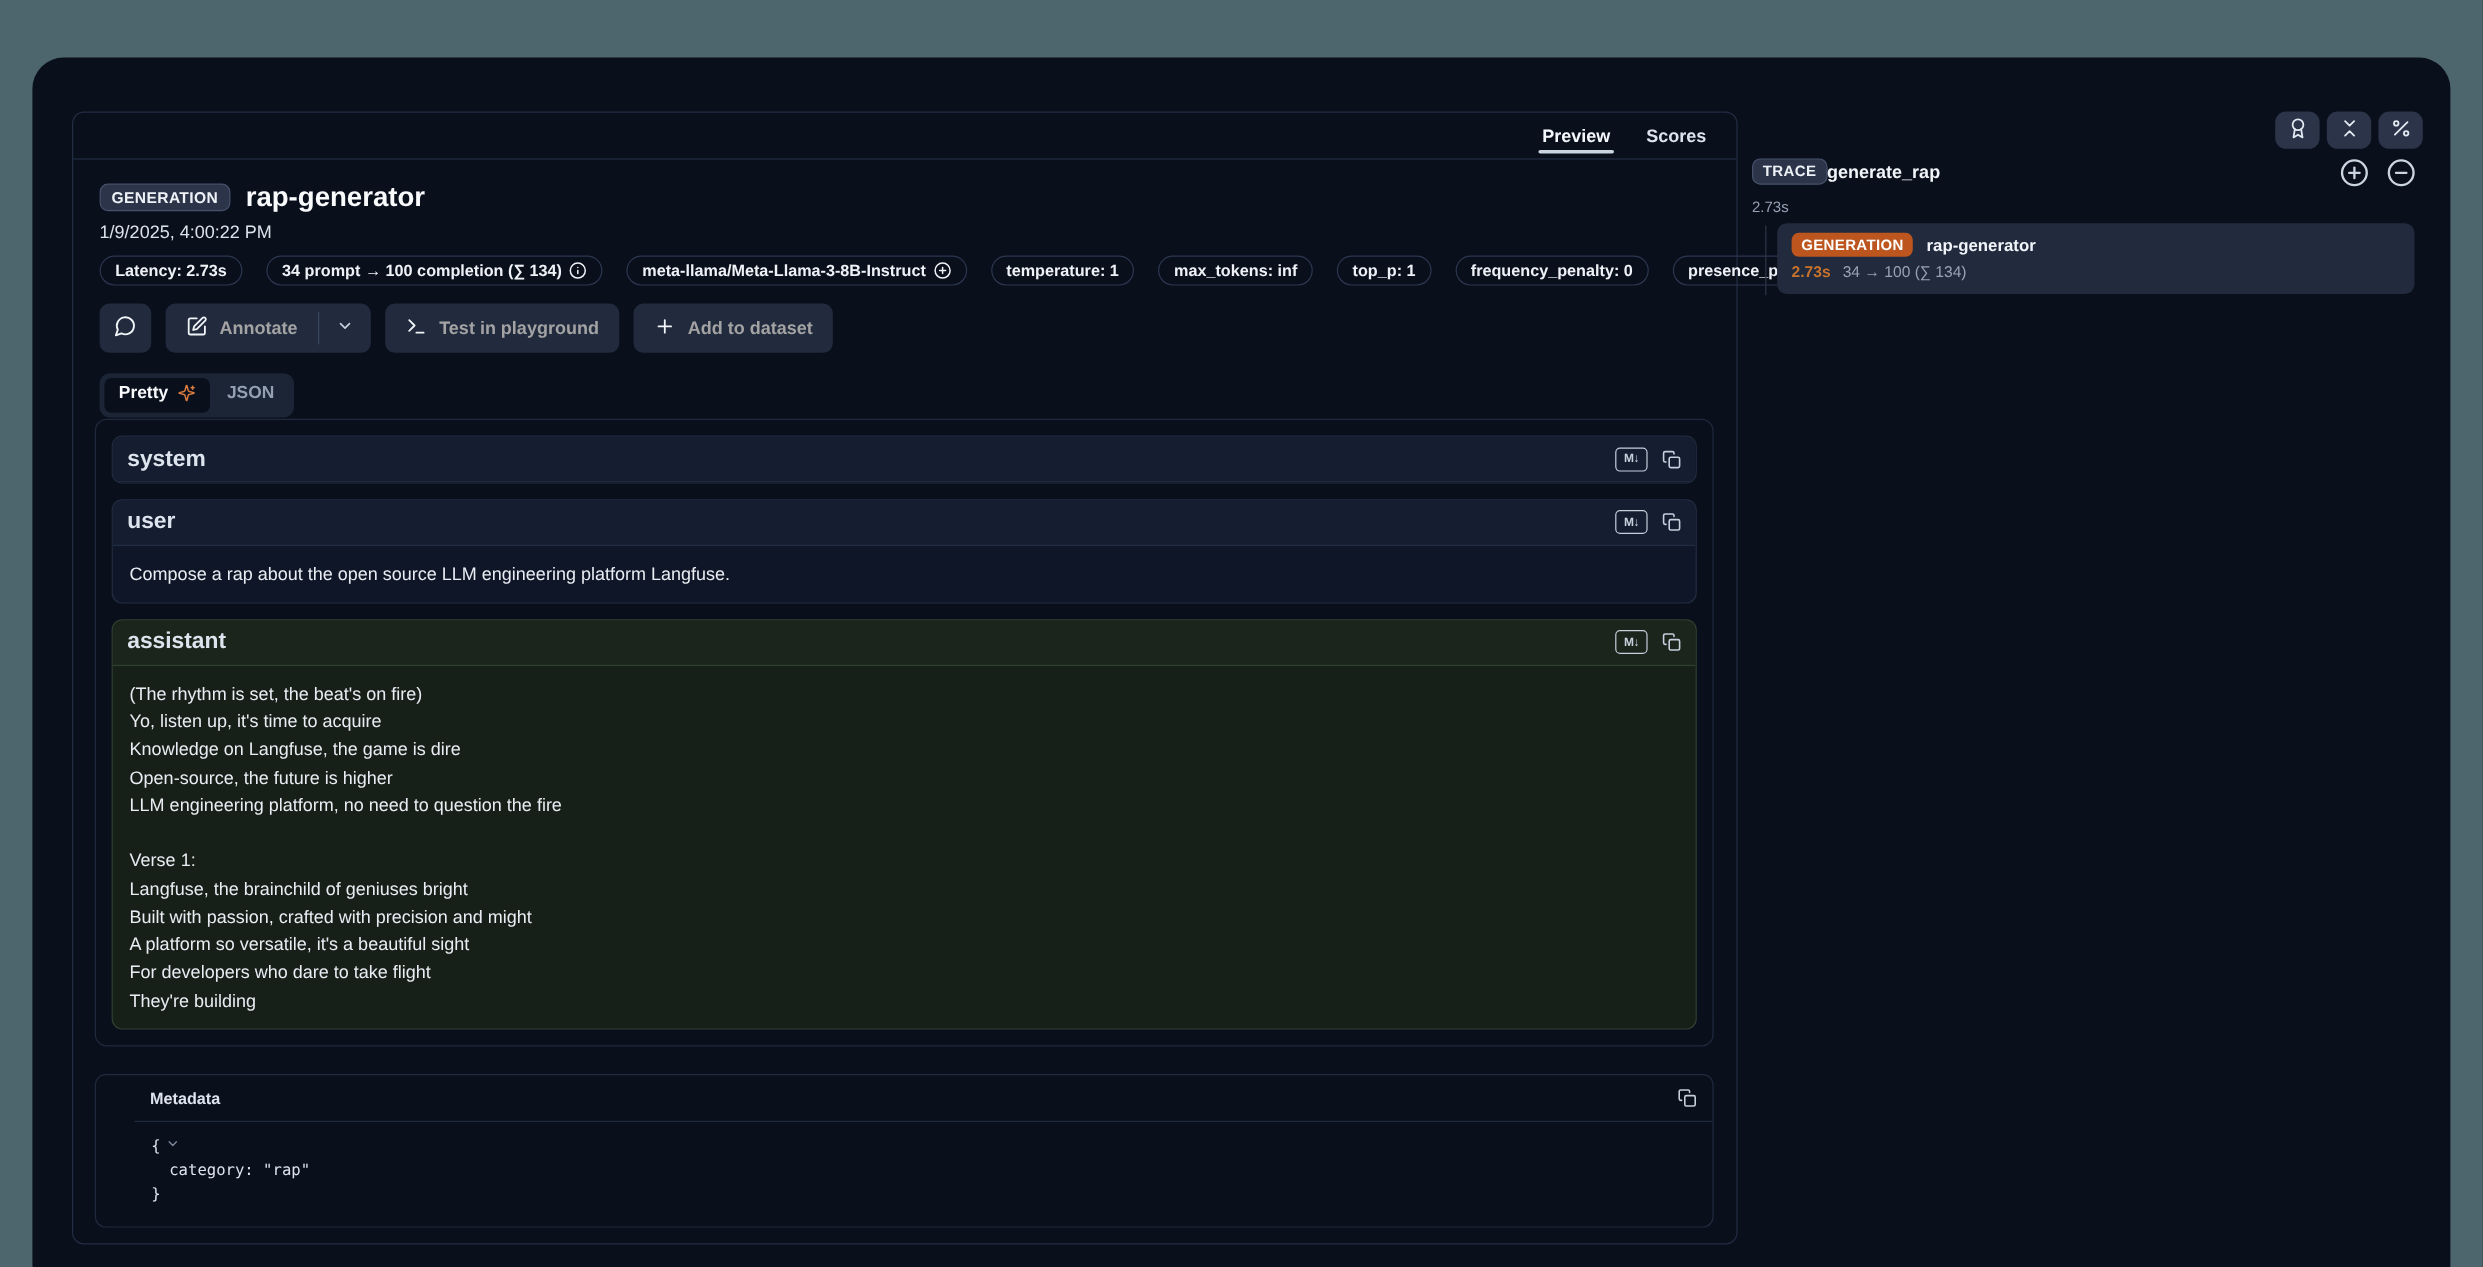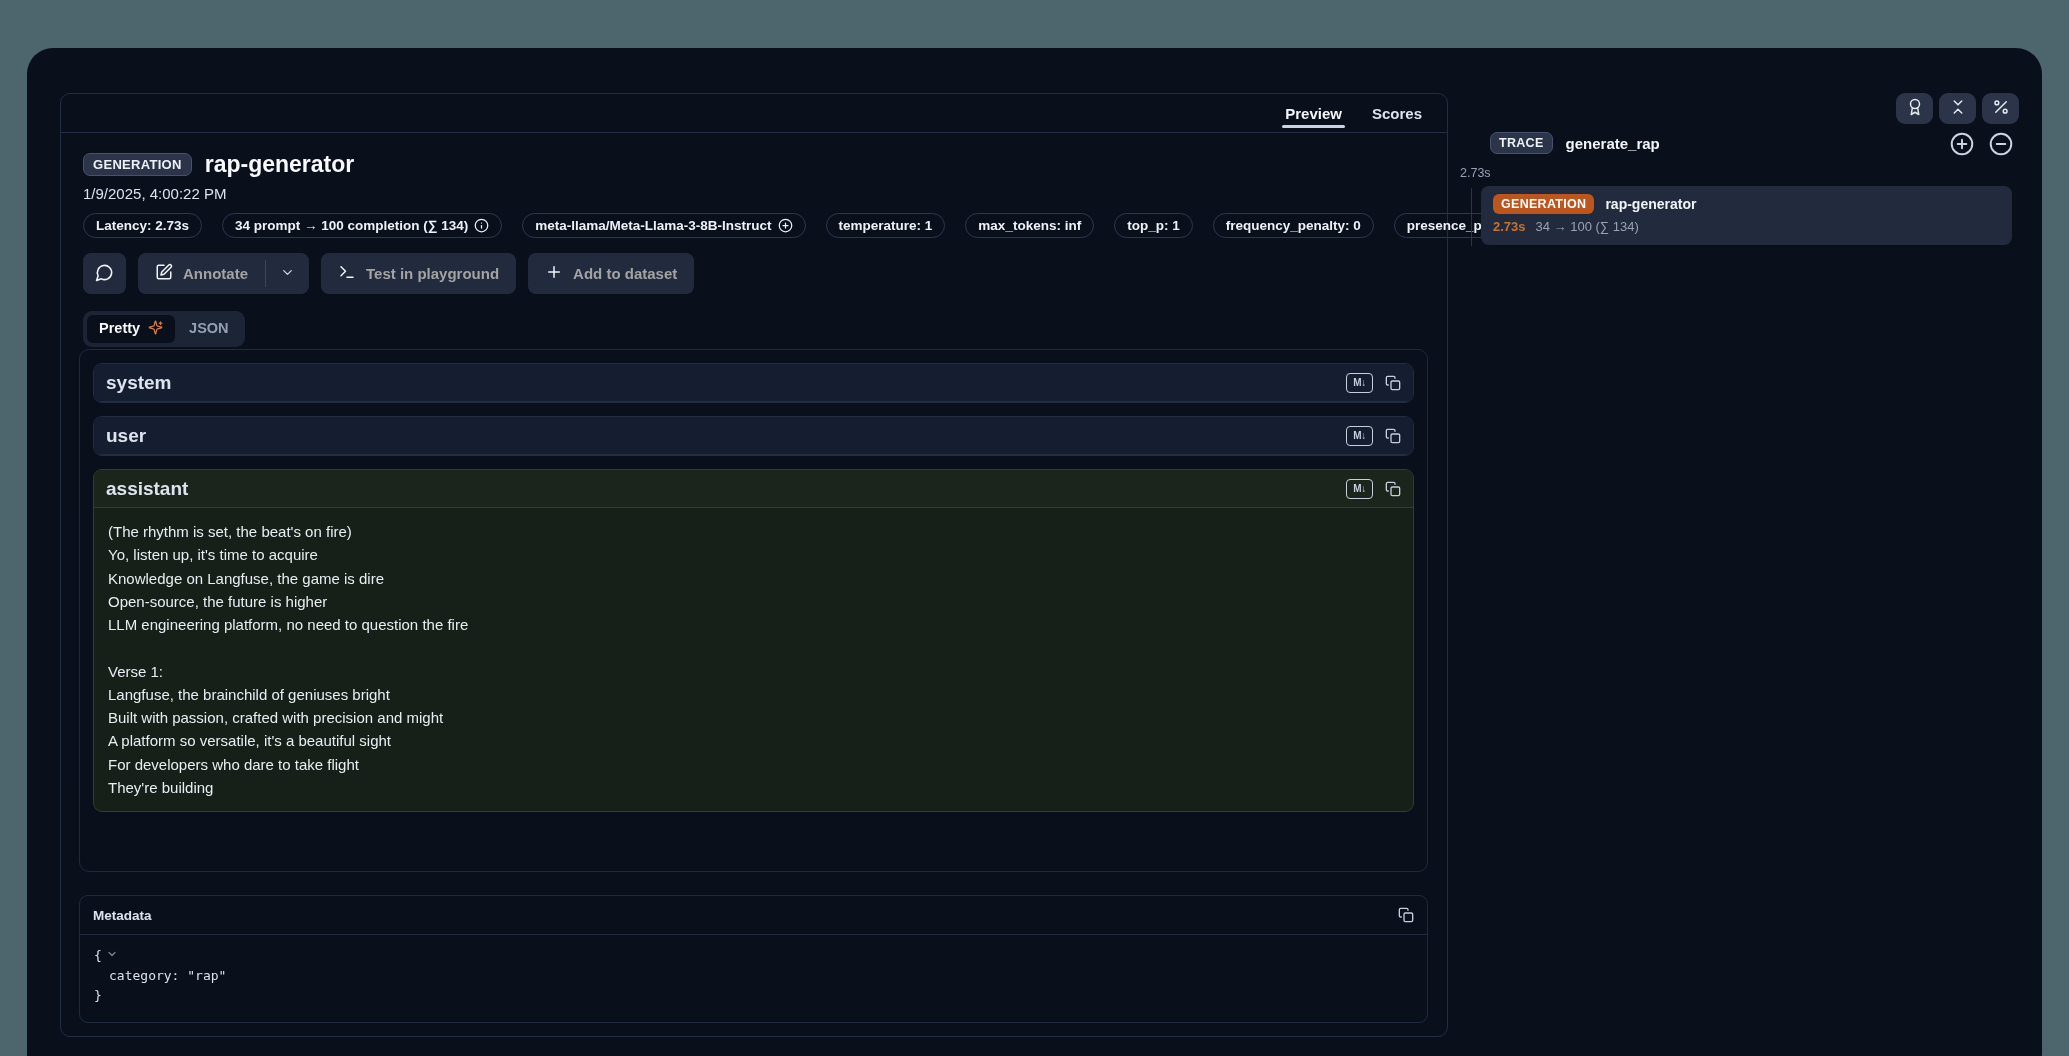--- a/index.html
+++ b/index.html
@@ -86,34 +86,34 @@
   }
   .hdr-icon{cursor:pointer;display:flex;align-items:center;}
   .msg-body{
     padding:12px 14px;font-size:15px;color:#e9edf3;line-height:1.55;white-space:pre-wrap;flex:1;
   }
   .msg.assistant{border-color:#2f4030;background:#161f18;}
   .msg.assistant .msg-header{background:#1b251c;border-bottom-color:#2f4030;}
   
   .metadata-card{
     position:absolute;left:18px;top:801px;width:1349px;height:128px;box-sizing:border-box;
-    border:1px solid #1f2a3d;border-radius:9px;
+    border:1px solid #1f2a3d;border-radius:9px;padding-left:32px;
   }
   .metadata-header{
     height:38px;border-bottom:1px solid #1f2a3d;display:flex;align-items:center;padding:0 13px;
   }
   .metadata-title{font-size:13.5px;font-weight:700;color:#dde4ee;}
   .metadata-body{
     padding:11px 14px;font-family:"DejaVu Sans Mono", monospace;font-size:13px;
     color:#dce3ec;line-height:1.55;
   }
   .json-line{display:flex;align-items:center;gap:4px;}
   .json-entry{padding-left:15px;}
   
-  .trace-row{position:absolute;left:1463px;top:84px;display:flex;align-items:center;gap:13px;text-align:right;}
+  .trace-row{position:absolute;left:1433px;top:84px;display:flex;align-items:center;text-align:right;}
   .trace-badge{
     background:#2b3448;border:1px solid #46526c;border-radius:7px;
     padding:3px 8px;font-size:12.5px;font-weight:700;color:#eef2f7;letter-spacing:.3px;
   }
   .trace-name{font-size:15px;font-weight:700;color:#f1f5f9;}
   .trace-latency{position:absolute;left:1433px;top:118px;font-size:12.5px;color:#97a2b5;font-weight:500;}
   .tree-controls{position:absolute;left:1922px;top:83px;display:flex;gap:13px;}
   .tree-controls .ctl{cursor:pointer;display:flex;}
   .indent-line{position:absolute;left:1444px;top:140px;width:1px;height:58px;background:#2c3548;}
   .obs-card{
@@ -270,20 +270,21 @@
           <span class="role-label">user</span>
           <span class="hdr-spacer"></span>
           <span class="md-chip">M↓</span>
           <span class="hdr-icon">
             <svg width="16" height="16" viewBox="0 0 24 24" fill="none" stroke="#c6cfdc" stroke-width="2" stroke-linecap="round" stroke-linejoin="round">
                 <rect x="9" y="9" width="13" height="13" rx="2"></rect>
                 <path d="M5 15H4a2 2 0 0 1-2-2V4a2 2 0 0 1 2-2h9a2 2 0 0 1 2 2v1"></path>
               </svg>
           </span>
         </div>
+        <div class="msg-body">Compose a rap about the open source LLM engineering platform Langfuse.</div>
       </div>
 
       <div class="msg assistant">
         <div class="msg-header">
           <span class="role-label">assistant</span>
           <span class="hdr-spacer"></span>
           <span class="md-chip">M↓</span>
           <span class="hdr-icon">
             <svg width="16" height="16" viewBox="0 0 24 24" fill="none" stroke="#c6cfdc" stroke-width="2" stroke-linecap="round" stroke-linejoin="round">
                 <rect x="9" y="9" width="13" height="13" rx="2"></rect>

